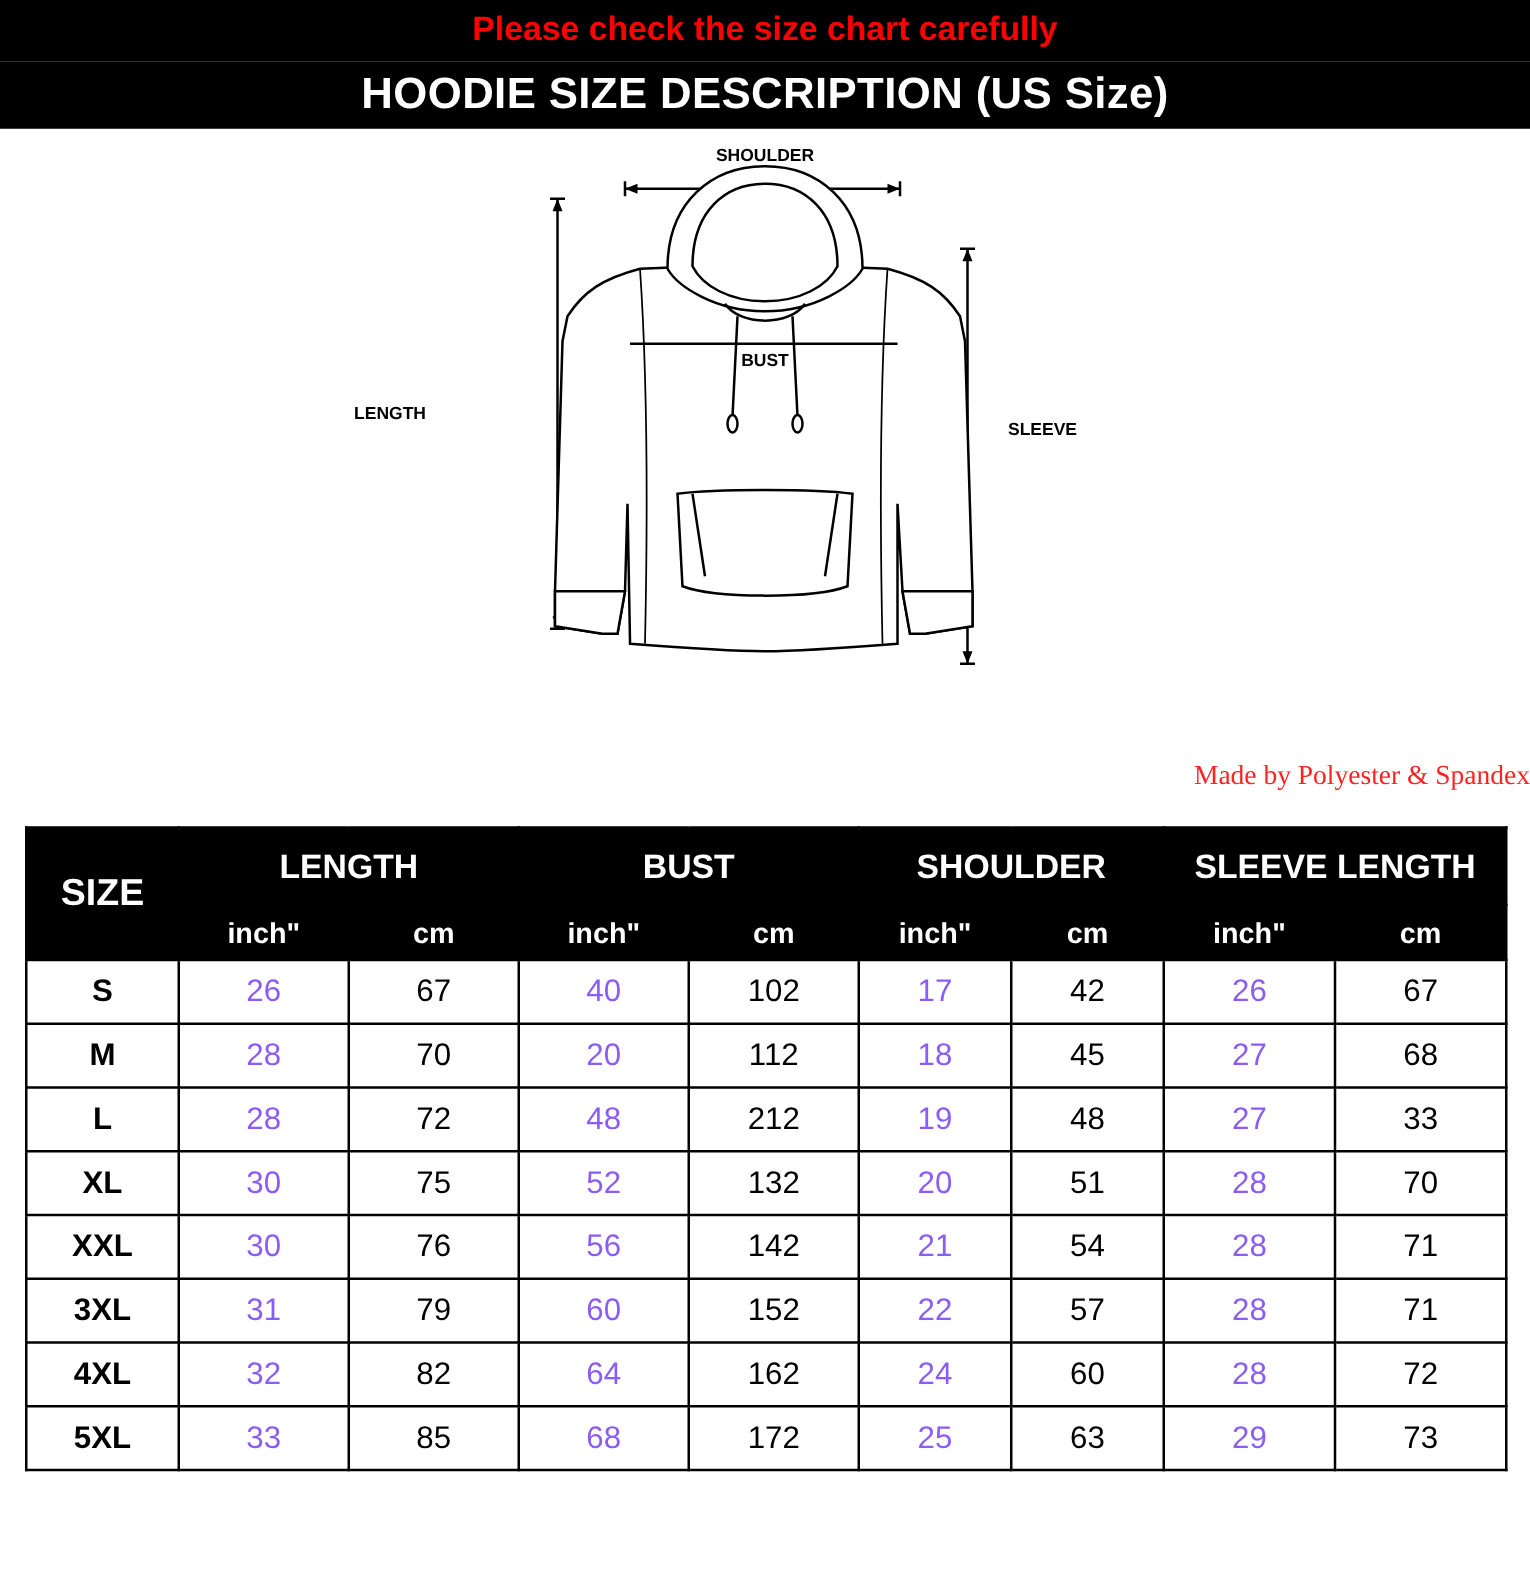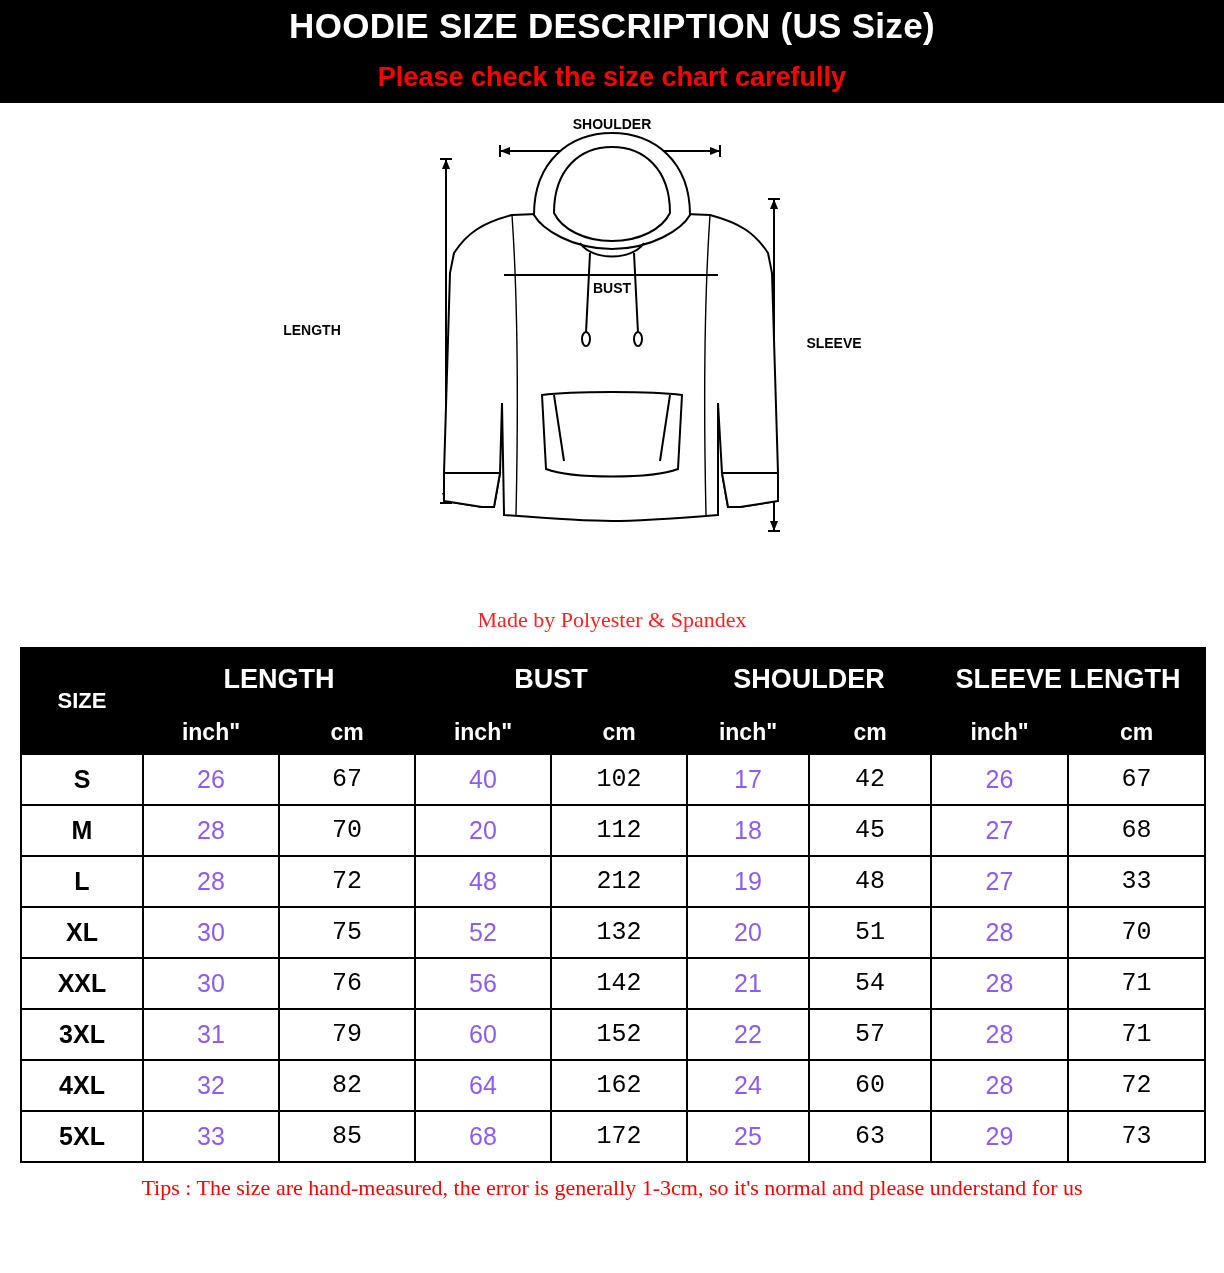--- a/index.html
+++ b/index.html
@@ -41,25 +41,25 @@
 
   
   .diagram-wrap {
     position: relative;
     height: 500px;
     width: 100%;
   }
   .diagram-svg { display: block; margin: 0 auto; }
 
   .made-by {
-    text-align: center;
+    text-align: right;
     color: #ff2222;
     font-size: 22px;
     margin-top: 4px;
-    margin-bottom: 14px;
+    margin-bottom: 28px;
     font-family: "Liberation Serif", serif;
   }
 
   
   .table-wrap { padding: 0 20px; }
   table.size-table {
     border-collapse: collapse;
     width: 1184px;
     table-layout: fixed;
   }
@@ -67,35 +67,34 @@
     border: 2px solid #000000;
     text-align: center;
     vertical-align: middle;
   }
   .hdr-black {
     background: #000000;
     color: #ffffff;
     font-weight: bold;
   }
   .hdr-group { font-size: 27px; height: 62px; }
-  .hdr-size { font-size: 22px; }
+  .hdr-size { font-size: 30px; }
   .hdr-unit { font-size: 23px; height: 44px; }
   .row-size {
     font-weight: bold;
     font-size: 25px;
     color: #000000;
   }
   td.val-inch {
     color: #8b5cf6;
     font-size: 25px;
   }
   td.val-cm {
     color: #000000;
     font-size: 25px;
-    font-family: Liberation Mono, monospace;
   }
   table.size-table tbody tr { height: 51px; }
 
   
   .tips {
     color: #ff0000;
     text-align: center;
     font-size: 22px;
     line-height: 1.35;
     padding: 10px 40px 0 40px;
@@ -108,24 +107,24 @@
     font-weight: bold;
     fill: #000000;
   }
 </style>
 </head>
 <body>
 
 <div class="page">
 
   <div class="header-band">
-    <div class="header-title">HOODIE SIZE DESCRIPTION (US Size)</div>
+    <div class="header-sub">Please check the size chart carefully</div>
   </div>
   <div class="header-band">
-    <div class="header-sub">Please check the size chart carefully</div>
+    <div class="header-title">HOODIE SIZE DESCRIPTION (US Size)</div>
   </div>
 
   <div class="diagram-wrap">
     <svg class="diagram-svg" width="860" height="490" viewBox="0 0 860 490">
 
       <text class="lbl" x="430" y="26" text-anchor="middle">SHOULDER</text>
       <g stroke="#000" stroke-width="2" fill="none">
         <line x1="318" y1="42" x2="318" y2="54"></line>
         <line x1="538" y1="42" x2="538" y2="54"></line>
         <line x1="318" y1="48" x2="538" y2="48"></line>
@@ -336,15 +335,14 @@
           <td class="val-cm">172</td>
           <td class="val-inch">25</td>
           <td class="val-cm">63</td>
           <td class="val-inch">29</td>
           <td class="val-cm">73</td>
         </tr>
       </tbody>
     </table>
   </div>
 
-  <div class="tips">Tips : The size are hand-measured, the error is generally 1-3cm, so it's normal and please understand for us</div>
 
 </div>
 
 </body></html>

